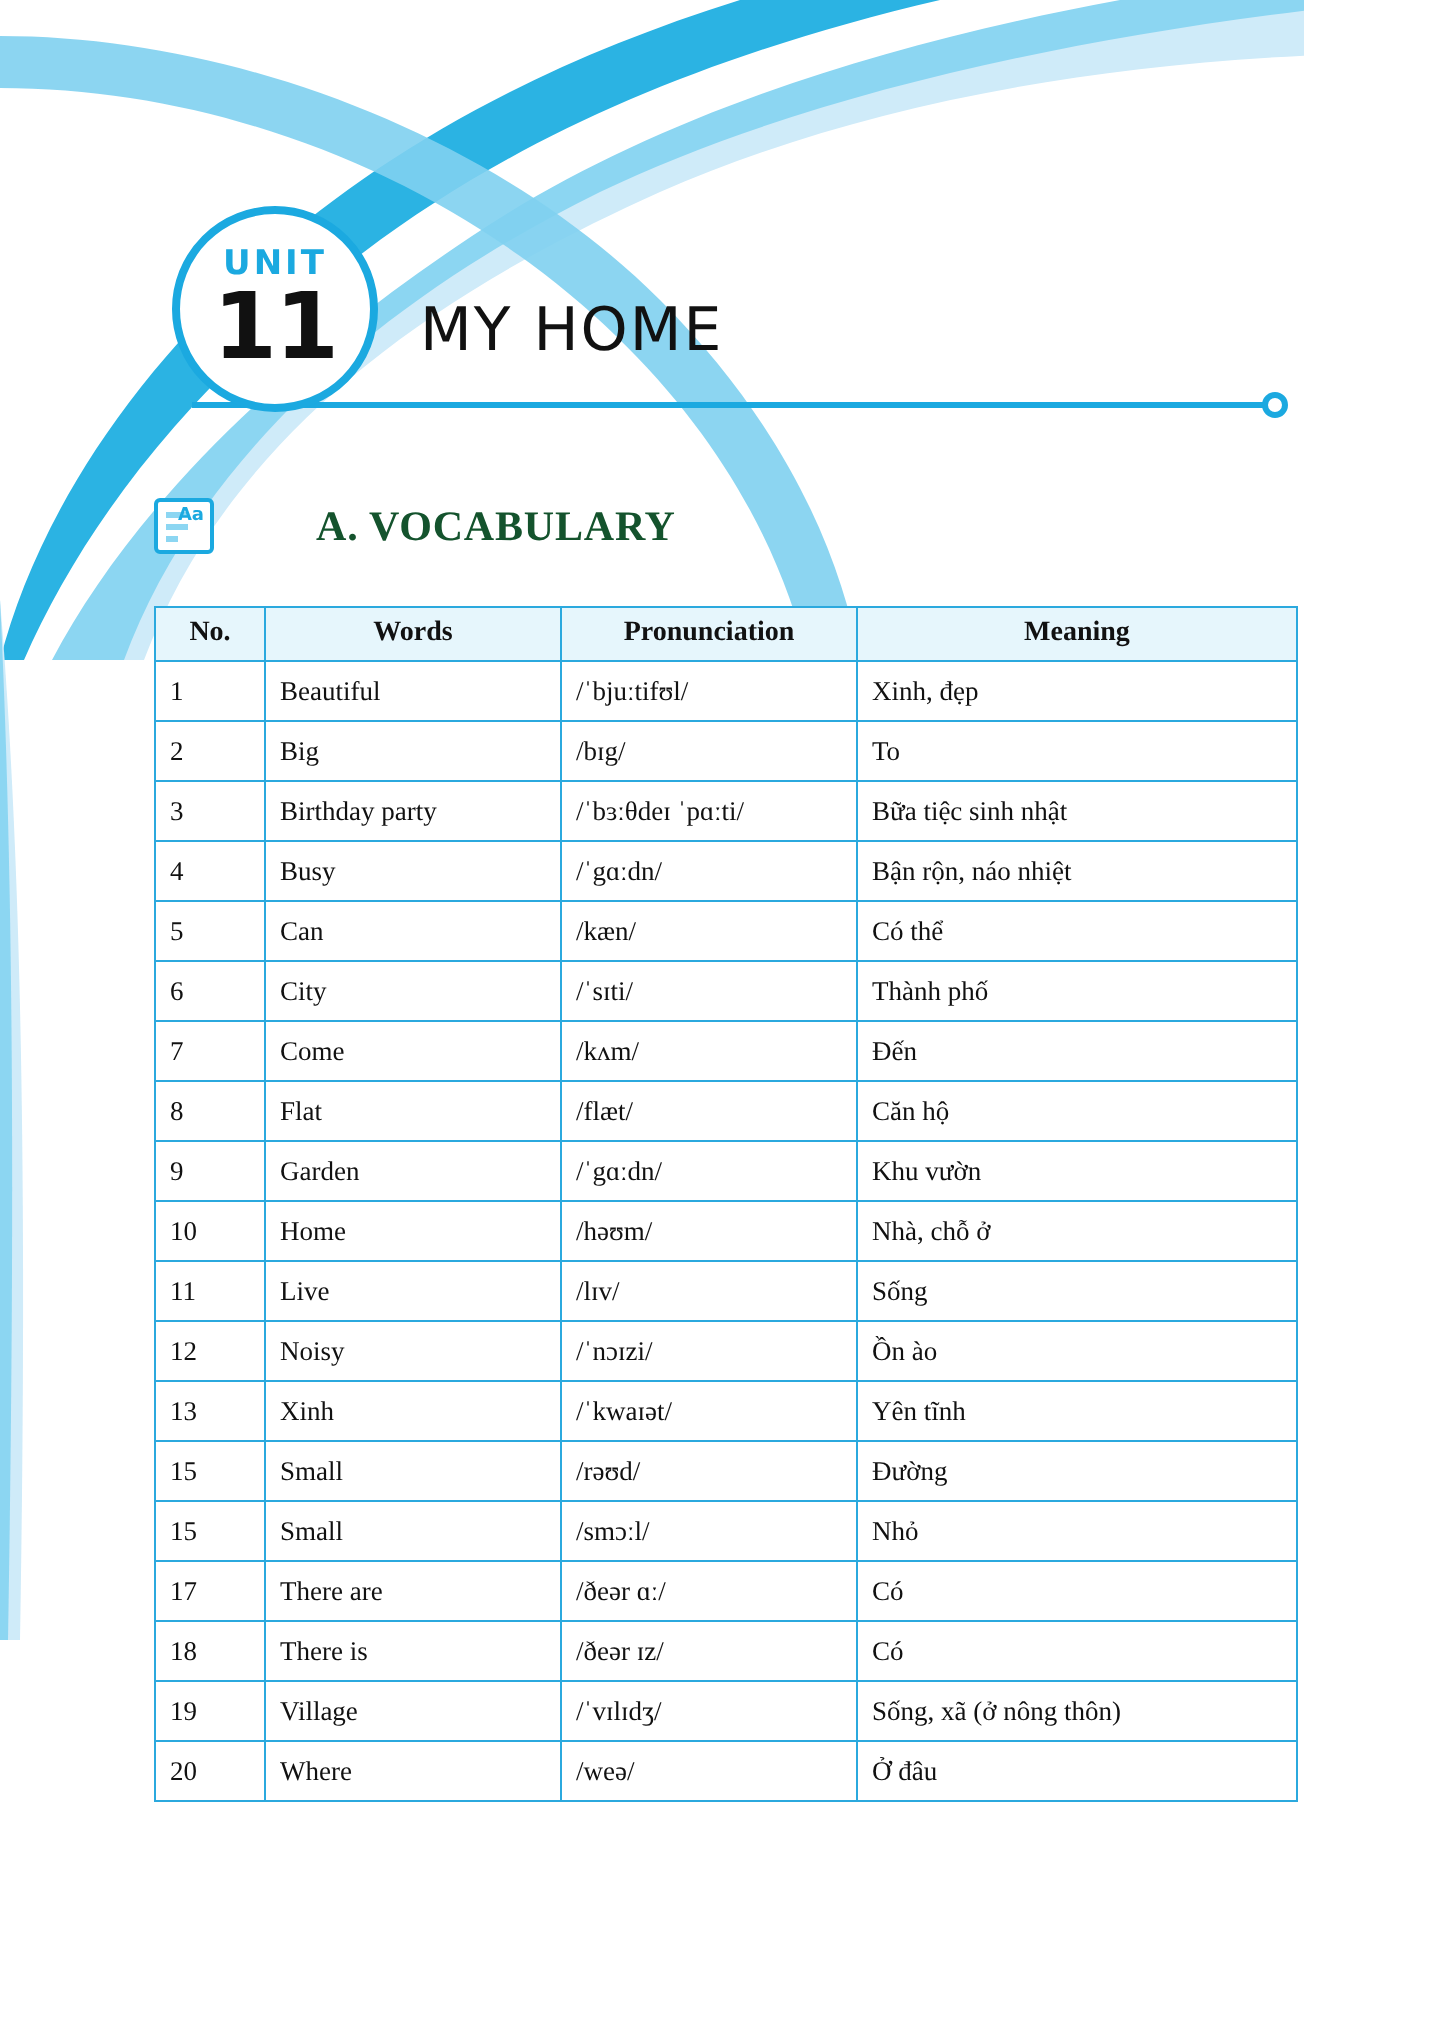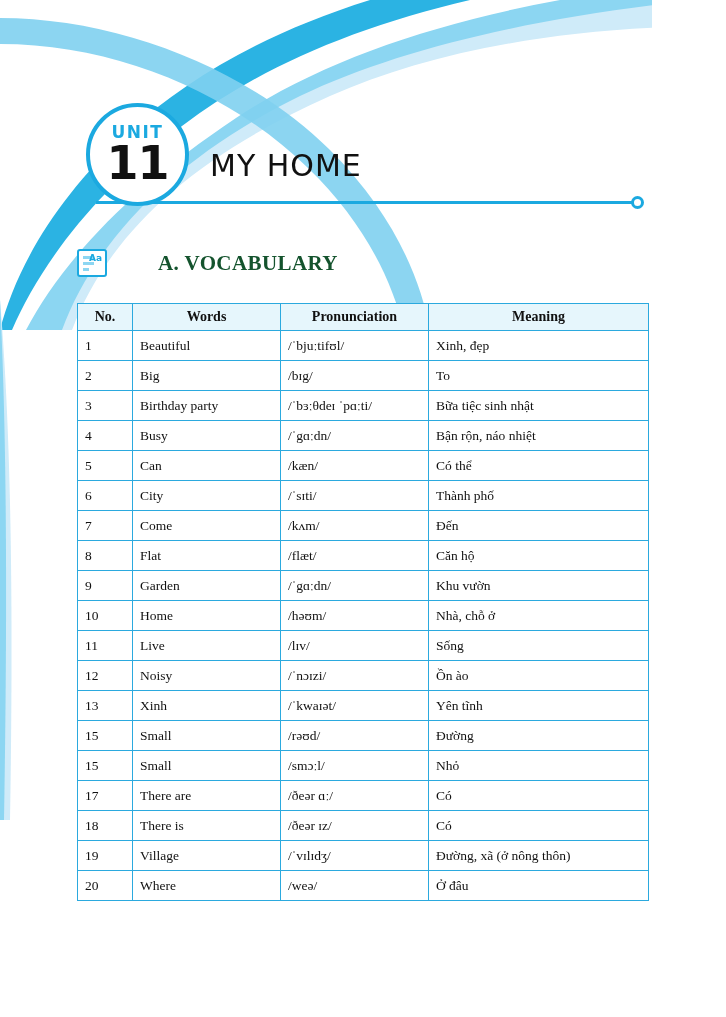--- a/index.html
+++ b/index.html
@@ -339,21 +339,21 @@
         <tr>
           <td class="c-no">18</td>
           <td class="c-word">There is</td>
           <td class="c-pron">/ðeər ɪz/</td>
           <td class="c-mean">Có</td>
         </tr>
         <tr>
           <td class="c-no">19</td>
           <td class="c-word">Village</td>
           <td class="c-pron">/ˈvɪlɪdʒ/</td>
-          <td class="c-mean">Đường, xã (ở nông thôn)</td>
+          <td class="c-mean">Sống, xã (ở nông thôn)</td>
         </tr>
         <tr>
           <td class="c-no">20</td>
           <td class="c-word">Where</td>
           <td class="c-pron">/weə/</td>
           <td class="c-mean">Ở đâu</td>
         </tr>
       </tbody>
   </table>
 

